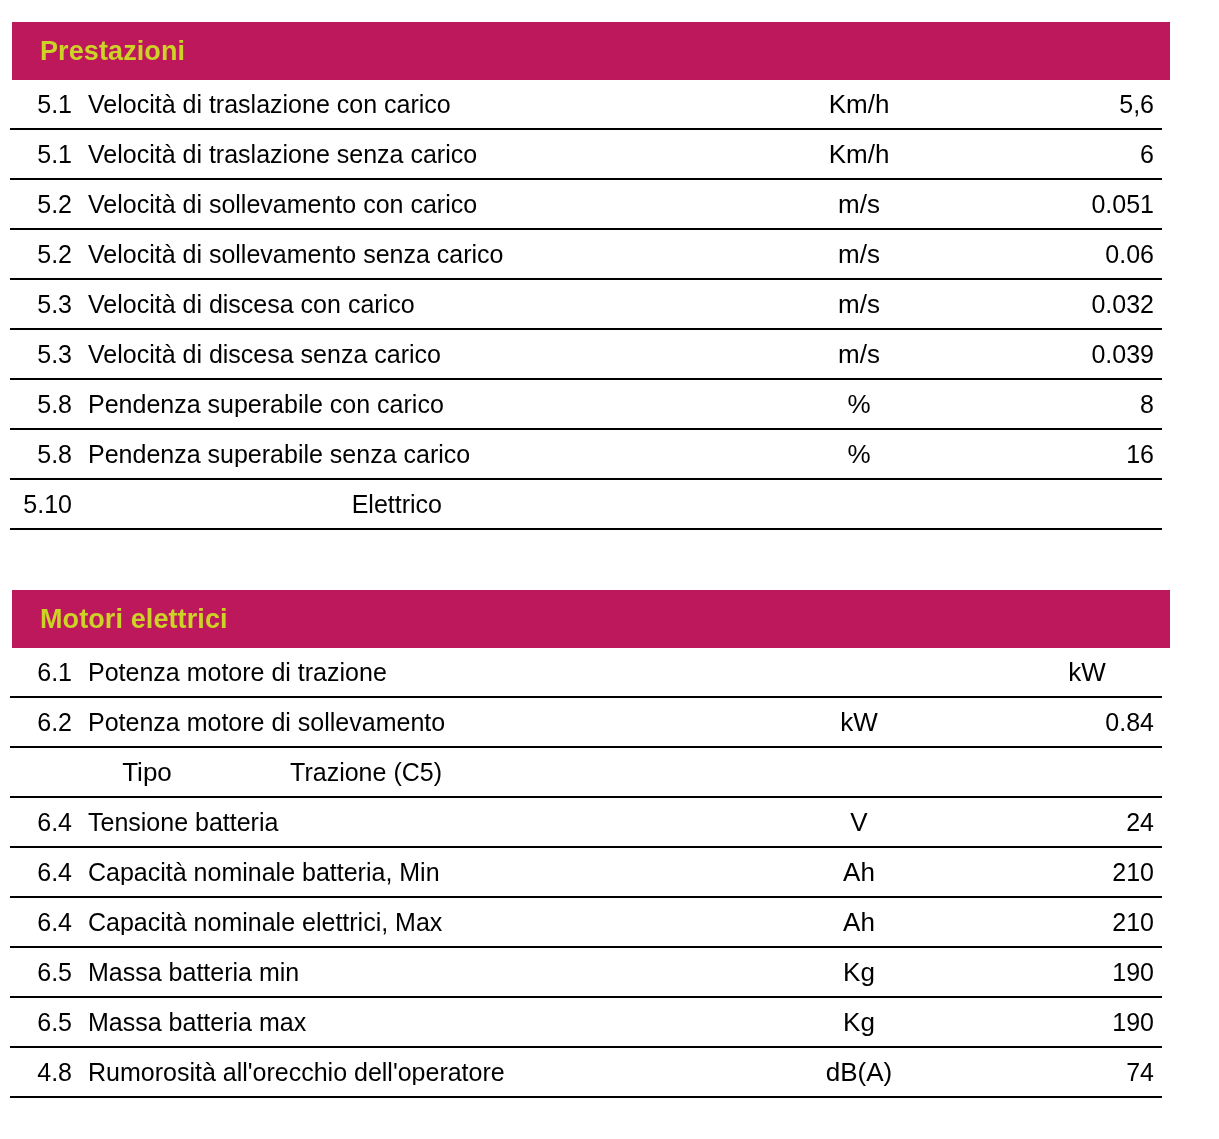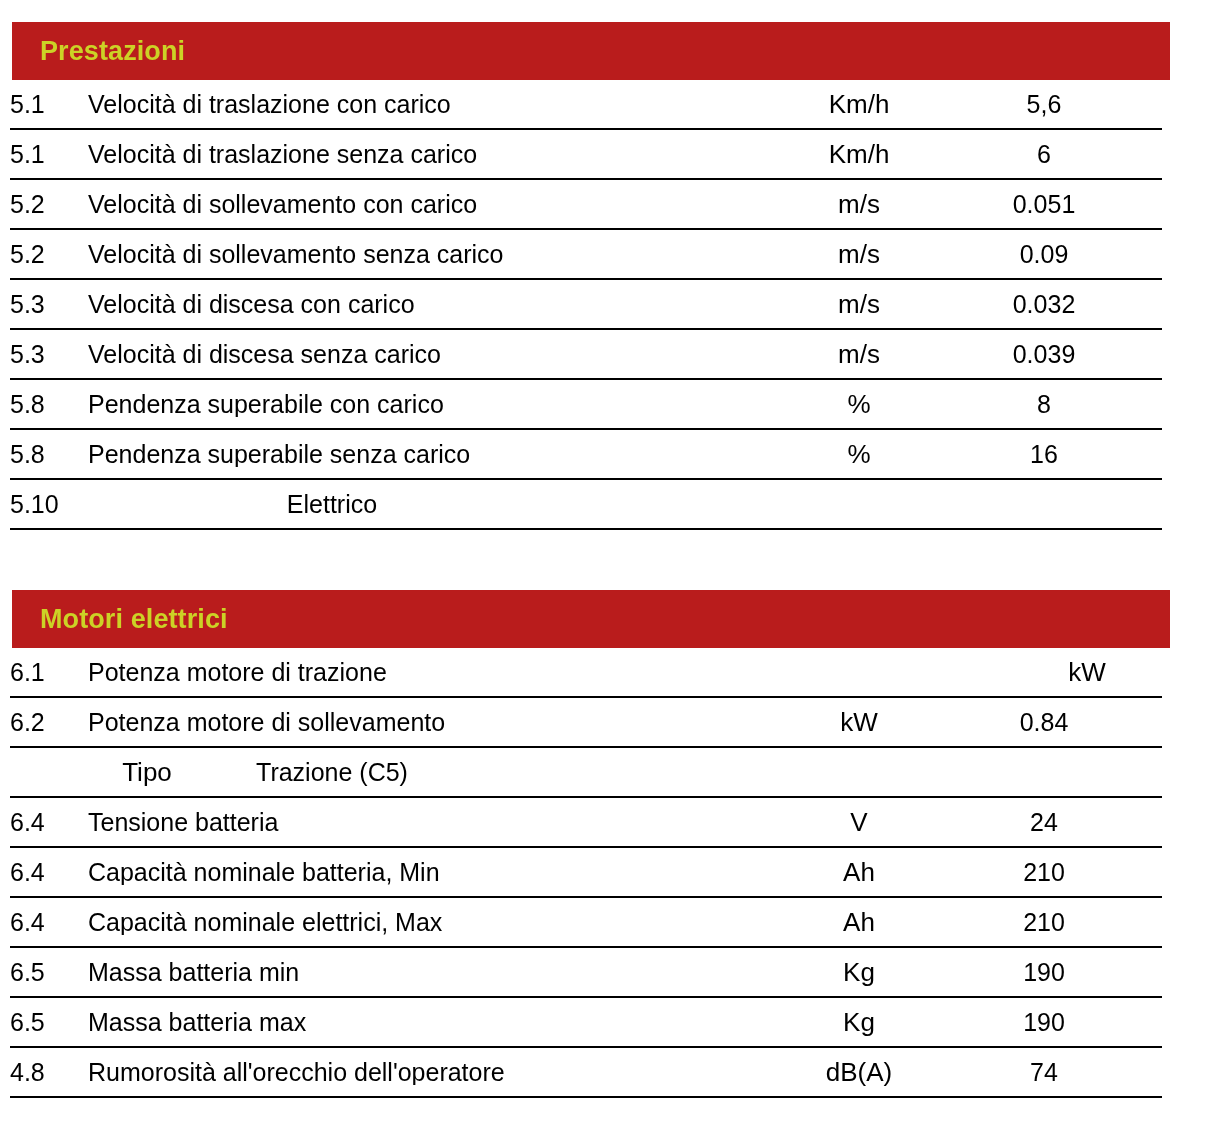--- a/index.html
+++ b/index.html
@@ -24,21 +24,21 @@
   
   .spec-table {
     position: absolute;
     left: 12px;
     width: 1158px;
   }
   #table-prestazioni { top: 22px; }
   #table-motori      { top: 590px; }
 
   .section-header {
-    background: #b91c1c;
+    background: #be185d;
     height: 58px;
     box-sizing: border-box;
     display: flex;
     align-items: center;
     padding-left: 28px;
   }
   .section-header-title {
     color: #ccd226;
     font-size: 27px;
     font-weight: bold;
@@ -58,20 +58,21 @@
     border-bottom: 2px solid #000000;
     box-sizing: border-box;
   }
   .spec-row.first-row {
     border-top: none;
   }
 
   .cell-num {
     width: 62px;
     flex: 0 0 62px;
+    text-align: right;
     font-size: 25px;
     line-height: 1;
     padding-right: 0;
     white-space: nowrap;
   }
   .cell-label {
     flex: 1 1 auto;
     font-size: 25px;
     line-height: 1;
     padding-left: 16px;
@@ -82,21 +83,21 @@
     width: 150px;
     flex: 0 0 150px;
     text-align: center;
     font-size: 26px;
     line-height: 1;
     white-space: nowrap;
   }
   .cell-value {
     width: 220px;
     flex: 0 0 220px;
-    text-align: center;
+    text-align: right;
     font-size: 25px;
     line-height: 1;
     padding-right: 8px;
     white-space: nowrap;
   }
 </style>
 </head>
 <body>
 
 <div class="sheet">
@@ -121,21 +122,21 @@
         <div class="spec-row">
           <div class="cell-num">5.2</div>
           <div class="cell-label">Velocità di sollevamento con carico</div>
           <div class="cell-unit">m/s</div>
           <div class="cell-value">0.051</div>
         </div>
         <div class="spec-row">
           <div class="cell-num">5.2</div>
           <div class="cell-label">Velocità di sollevamento senza carico</div>
           <div class="cell-unit">m/s</div>
-          <div class="cell-value">0.09</div>
+          <div class="cell-value">0.06</div>
         </div>
         <div class="spec-row">
           <div class="cell-num">5.3</div>
           <div class="cell-label">Velocità di discesa con carico</div>
           <div class="cell-unit">m/s</div>
           <div class="cell-value">0.032</div>
         </div>
         <div class="spec-row">
           <div class="cell-num">5.3</div>
           <div class="cell-label">Velocità di discesa senza carico</div>

